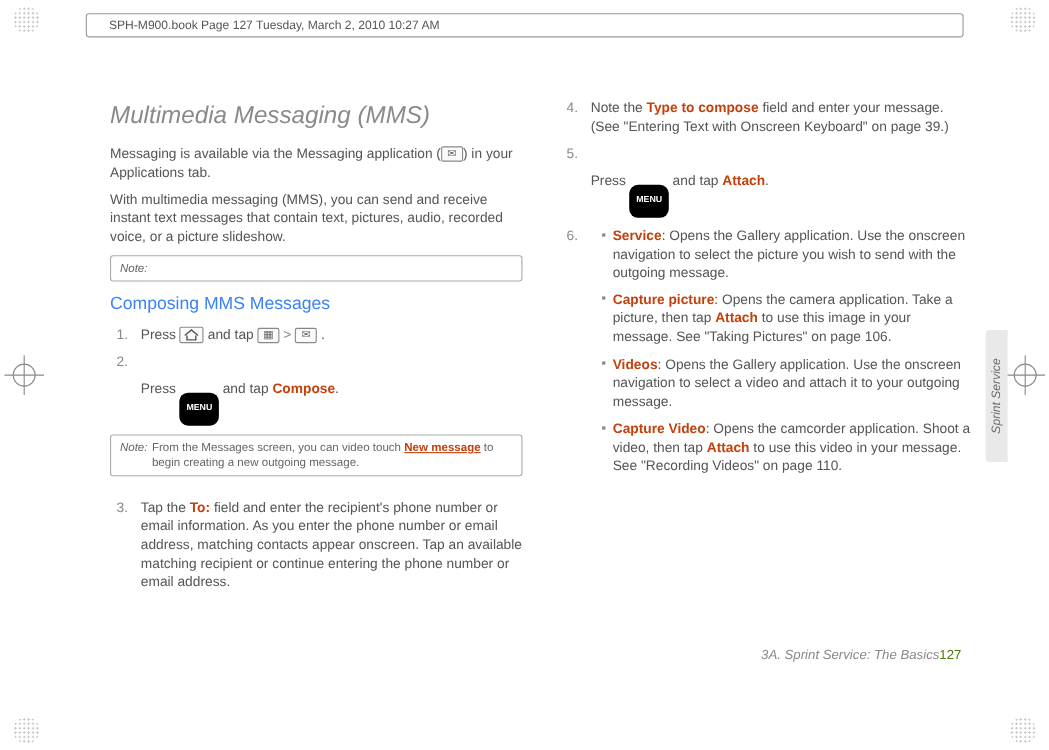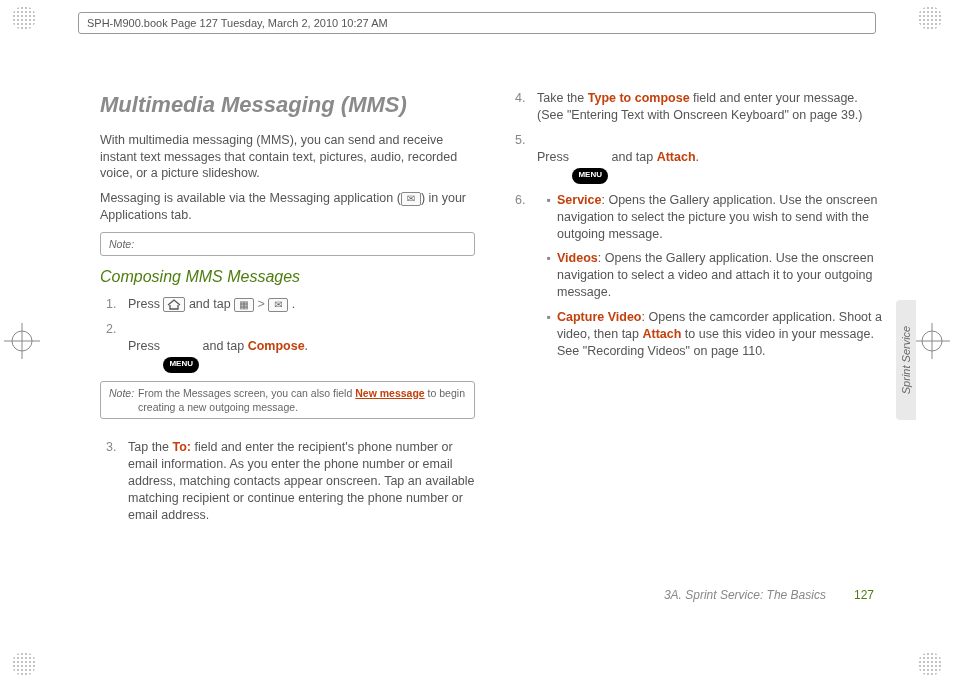--- a/index.html
+++ b/index.html
@@ -32,41 +32,40 @@
   .header-bar {
     position: absolute;
     top: 12px; left: 78px; right: 78px;
     height: 22px;
     border: 1px solid #999;
     border-radius: 3px;
     font-size: 11px;
     color: #555;
     display: flex;
     align-items: center;
-    padding: 0 8px;
+    padding: 0 20px;
   }
   .page-body {
     position: absolute;
     top: 90px; left: 100px; right: 70px; bottom: 90px;
     display: flex;
     gap: 34px;
   }
   .col { flex: 1; font-size: 12.5px; line-height: 1.35; color: #555; }
   .col h1 {
     font-size: 22px;
     font-style: italic;
-    font-weight: 700;
+    font-weight: 400;
     color: #8a8a8a;
     margin-bottom: 12px;
   }
   .col h2 {
     font-size: 16px;
-    font-style: italic;
     font-weight: 400;
-    color: #4d7c0f;
+    color: #3b82f6;
     margin: 10px 0 8px 0;
   }
   .col p { margin-bottom: 8px; }
   .note-box {
     border: 1px solid #aaa;
     border-radius: 3px;
     padding: 4px 1px 4px 8px;
     margin: 6px 0 8px 0;
     font-size: 10.5px;
     color: #666;
@@ -84,21 +83,21 @@
   ul.sub { list-style: none; padding-left: 10px; }
   ul.sub > li { position: relative; padding-left: 10px; margin-bottom: 8px; }
   ul.sub > li::before {
     content: "■"; font-size: 6px; position: absolute; left: 0; top: 4px; color: #888;
   }
   .b { font-weight: bold; color: #c2410c; }
   .key-chip {
     display: inline-flex; align-items: center; justify-content: center;
     background: #000; color: #fff; font-size: 8px; font-weight: bold;
     border-radius: 8px; padding: 1px 6px; vertical-align: middle;
-    min-width: 34px; height: 16px; margin-top: 36px;
+    min-width: 34px; height: 30px; margin-top: 36px;
   }
   .icon-box {
     display: inline-flex; align-items: center; justify-content: center;
     width: 20px; height: 14px; border: 1px solid #888; border-radius: 2px;
     vertical-align: middle; font-size: 10px; color: #666; background: #fafafa;
   }
   .icon-home { width: 22px; height: 15px; }
   .tab-side {
     position: absolute;
     right: 38px;
@@ -119,21 +118,20 @@
     color: #6a6a6a;
   }
   .footer {
     position: absolute;
     bottom: 80px;
     right: 80px;
     font-size: 12px;
     font-style: italic;
     color: #888;
     display: flex;
-    gap: 28px;
     align-items: baseline;
   }
   .footer .pn { font-style: normal; color: #4d7c0f; }
   .arrow { color: #888; }
 </style>
 </head>
 <body>
 
 <div class="corner-deco tl"></div>
 <div class="corner-deco tr"></div>
@@ -161,25 +159,25 @@
 
 <div class="tab-side">
   <span>Sprint Service</span>
 </div>
 
 <div class="page-body">
 
   <div class="col">
     <h1>Multimedia Messaging (MMS)</h1>
 
-    <p>With multimedia messaging (MMS), you can send and receive instant text messages that contain text, pictures, audio, recorded voice, or a picture slideshow.</p>
-
     <p>
       <span>Messaging is available via the Messaging application (</span><span class="icon-box">✉</span><span>) in your Applications tab.</span>
     </p>
+
+    <p>With multimedia messaging (MMS), you can send and receive instant text messages that contain text, pictures, audio, recorded voice, or a picture slideshow.</p>
 
     <div class="note-box">
       <span class="nl">Note:</span>
     </div>
 
     <h2>Composing MMS Messages</h2>
 
     <ol class="steps">
       <li>
         <span>Press </span><span class="icon-box icon-home">
@@ -189,43 +187,46 @@
           </span><span> and tap </span><span class="icon-box">▦</span><span class="arrow"> &gt; </span><span class="icon-box">✉</span><span> .</span>
       </li>
       <li>
         <span>Press </span><span class="key-chip">MENU</span><span> and tap </span><span class="b">Compose</span><span>.</span>
       </li>
     </ol>
 
     <div class="note-box">
       <span class="nl">Note:</span>
       <span>
-        <span>From the Messages screen, you can also field </span><span class="b" style="text-decoration:underline">New message</span><span> to begin creating a new outgoing message.</span>
+        <span>From the Messages screen, you can video touch </span><span class="b" style="text-decoration:underline">New message</span><span> to begin creating a new outgoing message.</span>
       </span>
     </div>
 
     <ol class="steps" start="3" style="counter-reset: stp 2; margin-top: 20px;">
       <li>
         <span>Tap the </span><span class="b">To:</span> <span> field and enter the recipient's phone number or email information. As you enter the phone number or email address, matching contacts appear onscreen. Tap an available matching recipient or continue entering the phone number or email address.</span>
       </li>
     </ol>
   </div>
 
   <div class="col">
     <ol class="steps" style="counter-reset: stp 3;">
       <li>
-        <span>Take the </span><span class="b">Type to compose</span> <span> field and enter your message. (See "Entering Text with Onscreen Keyboard" on page 39.)</span>
+        <span>Note the </span><span class="b">Type to compose</span> <span> field and enter your message. (See "Entering Text with Onscreen Keyboard" on page 39.)</span>
       </li>
       <li>
         <span>Press </span><span class="key-chip">MENU</span><span> and tap </span><span class="b">Attach</span><span>.</span>
       </li>
       <li>
         <ul class="sub">
           <li>
             <span class="b">Service</span><span>: Opens the Gallery application. Use the onscreen navigation to select the picture you wish to send with the outgoing message.</span>
+          </li>
+          <li>
+            <span class="b">Capture picture</span><span>: Opens the camera application. Take a picture, then tap </span><span class="b">Attach</span><span> to use this image in your message. See "Taking Pictures" on page 106.</span>
           </li>
           <li>
             <span class="b">Videos</span><span>: Opens the Gallery application. Use the onscreen navigation to select a video and attach it to your outgoing message.</span>
           </li>
           <li>
             <span class="b">Capture Video</span><span>: Opens the camcorder application. Shoot a video, then tap </span><span class="b">Attach</span><span> to use this video in your message. See "Recording Videos" on page 110.</span>
           </li>
         </ul>
       </li>
     </ol>

